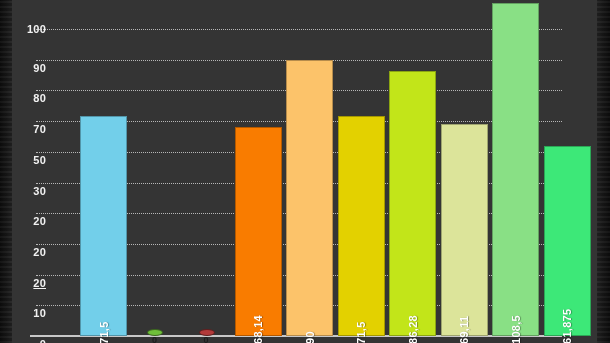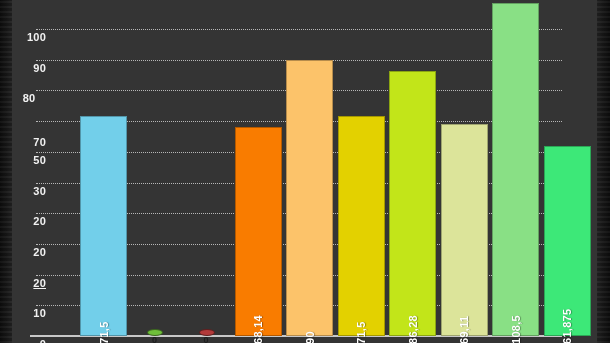--- a/index.html
+++ b/index.html
@@ -120,27 +120,27 @@
       <div class="ytick" style="top: 277.6px; text-decoration: underline;">20</div>
       <div class="gridline" style="top: 243.9px; width: 526px;"></div>
       <div class="ytick" style="top: 246.9px;">20</div>
       <div class="gridline" style="top: 213.2px; width: 526px;"></div>
       <div class="ytick" style="top: 216.2px;">20</div>
       <div class="gridline" style="top: 182.5px; width: 526px;"></div>
       <div class="ytick" style="top: 185.5px;">30</div>
       <div class="gridline" style="top: 151.8px; width: 526px;"></div>
       <div class="ytick" style="top: 154.8px;">50</div>
       <div class="gridline" style="top: 121.1px; width: 526px;"></div>
-      <div class="ytick" style="top: 124.1px; margin-top: 13px;">70</div>
+      <div class="ytick" style="top: 124.1px;">70</div>
       <div class="gridline" style="top: 90.4px; width: 526px;"></div>
-      <div class="ytick" style="top: 93.4px; text-align: center;">80</div>
+      <div class="ytick" style="top: 93.4px;">80</div>
       <div class="gridline" style="top: 59.7px; width: 526px;"></div>
       <div class="ytick" style="top: 62.7px;">90</div>
       <div class="gridline" style="top: 29px; width: 526px;"></div>
-      <div class="ytick" style="top: 32px;">100</div>
+      <div class="ytick" style="top: 24px;">100</div>
       <div class="bar" style="left: 80px; background: rgb(114, 207, 234); width: 47px; top: 116.495px; height: 219.505px;"></div>
       <div class="bar-label" style="left: 109.5px; top: 332px;">71,5</div>
       <div class="bar zero" style="left: 147px; background: rgb(111, 191, 58); width: 16px; height: 7px; top: 329px;"></div>
       <div class="bar-label tiny" style="left: 152px; top: 335px; color: rgb(29, 29, 29); transform: rotate(0deg); transform-origin: center center;">0</div>
       <div class="bar zero" style="left: 198.5px; background: rgb(179, 58, 58); width: 16px; height: 7px; top: 329px;"></div>
       <div class="bar-label tiny" style="left: 203.5px; top: 335px; color: rgb(29, 29, 29); transform: rotate(0deg); transform-origin: center center;">0</div>
       <div class="bar" style="left: 234.5px; background: rgb(249, 124, 0); width: 47px; top: 126.81px; height: 209.19px;"></div>
       <div class="bar-label" style="left: 264px; top: 332px;">68,14</div>
       <div class="bar" style="left: 286px; background: rgb(252, 195, 106); width: 47px; top: 59.7px; height: 276.3px;"></div>
       <div class="bar-label" style="left: 315.5px; top: 332px;">90</div>

